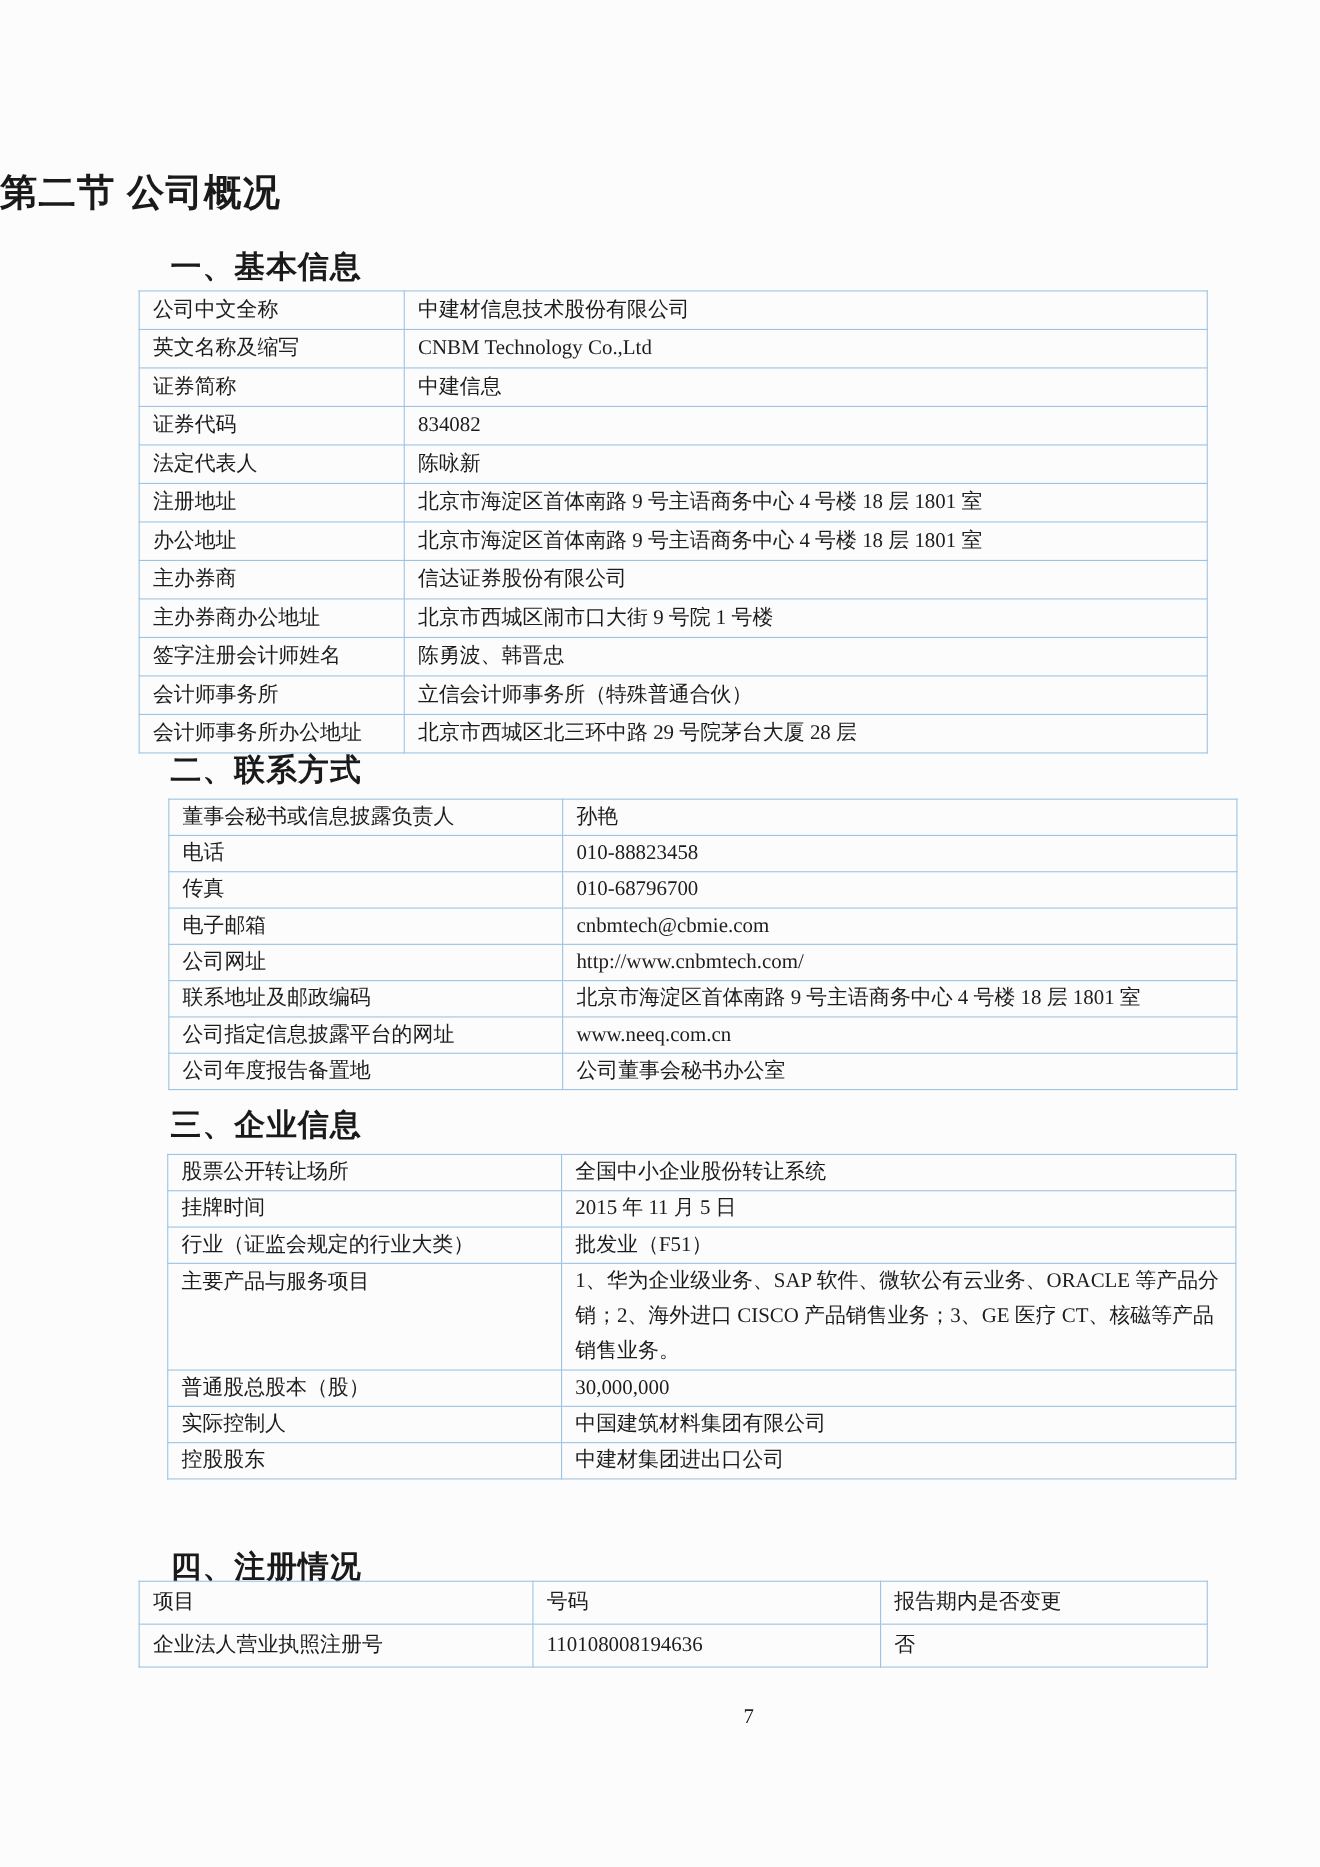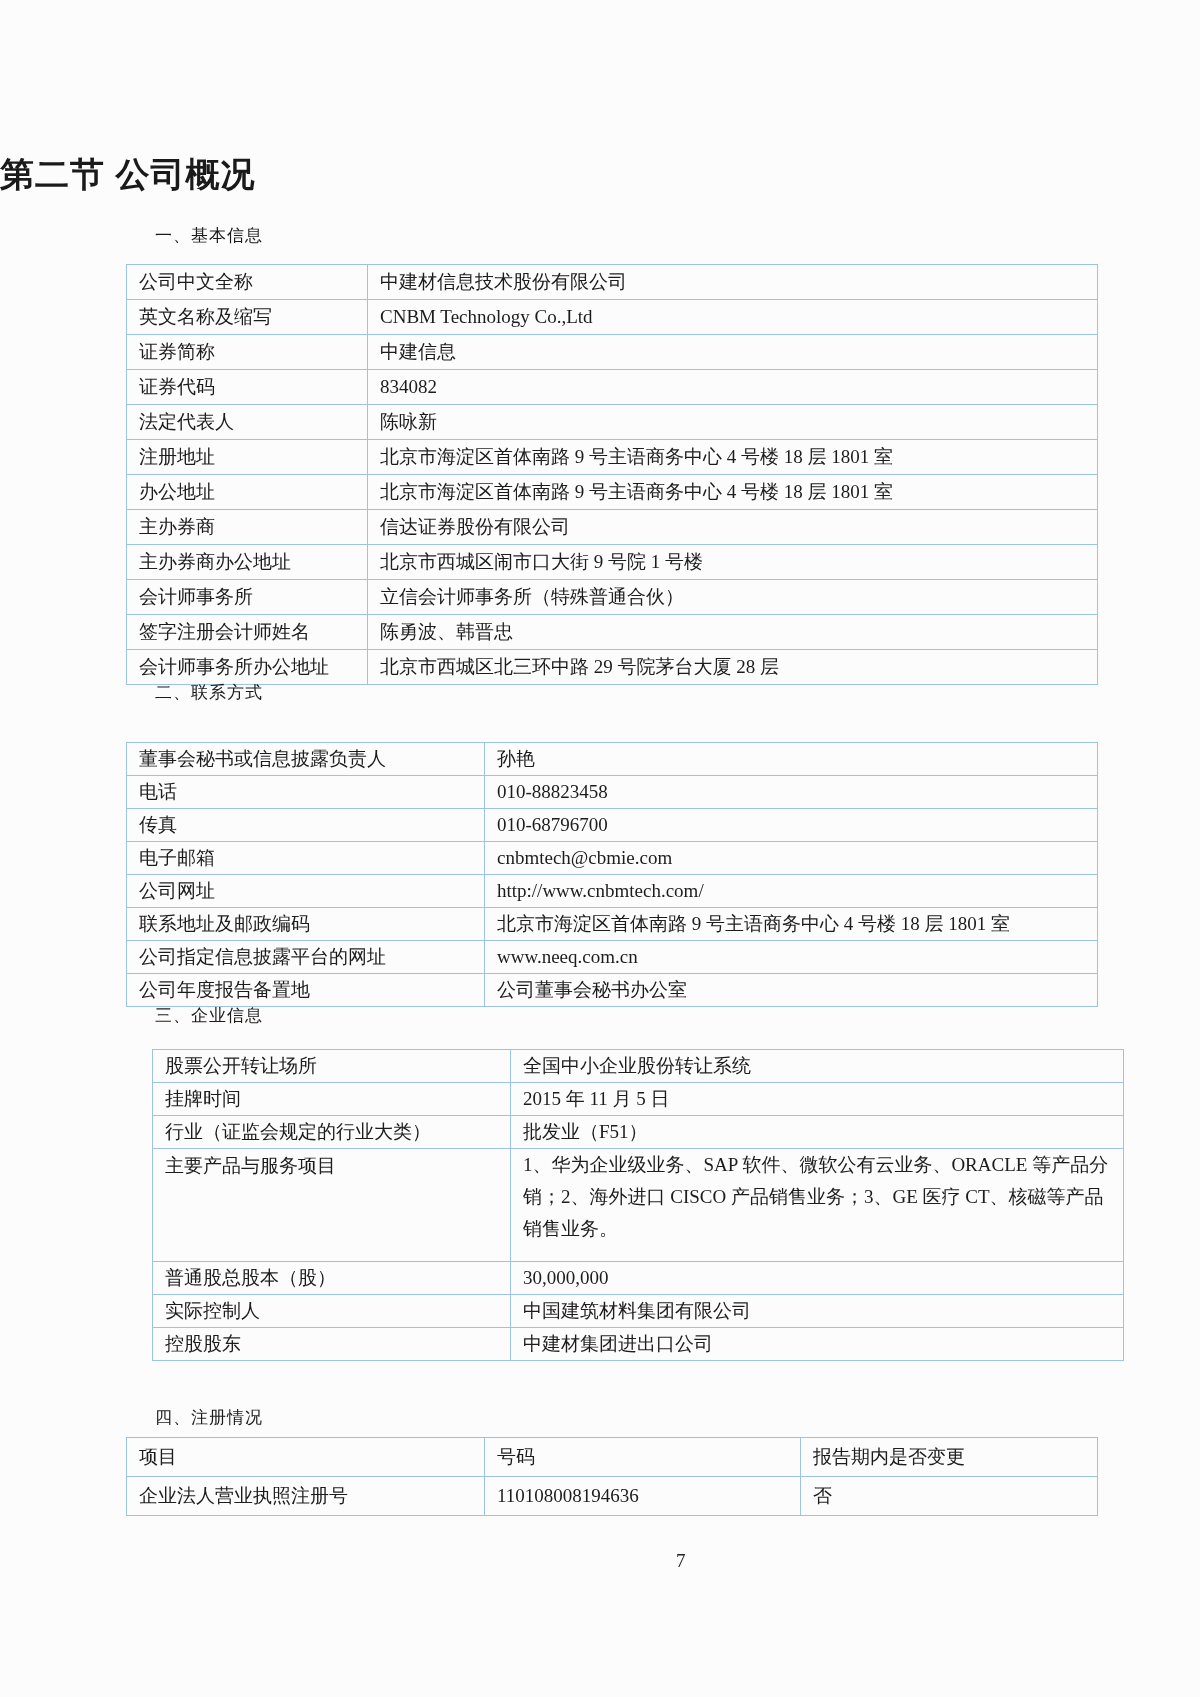--- a/index.html
+++ b/index.html
@@ -24,22 +24,22 @@
     font-family: "Liberation Sans", sans-serif;
     font-weight: bold;
     font-size: 34px;
     letter-spacing: 1px;
     color: #1a1a1a;
   }
   .section-heading {
     position: absolute;
     left: 155px;
     font-family: "Liberation Sans", sans-serif;
-    font-weight: normal;
-    font-size: 17px;
+    font-weight: bold;
+    font-size: 28px;
     color: #1a1a1a;
     letter-spacing: 1px;
   }
   .h1 { top: 224px; }
   .h2 { top: 681px; }
   .h3 { top: 1004px; }
   .h4 { top: 1406px; }
 
   table.info-table {
     position: absolute;
@@ -53,21 +53,21 @@
     border: 1.5px solid #9cc3e4;
     padding: 1px 12px;
     line-height: 30px;
     vertical-align: middle;
     font-weight: normal;
     text-align: left;
     overflow: hidden;
   }
   .t1 { top: 264px; }
   .t1 td { height: 32px; }
-  .t2 { top: 742px; }
+  .t2 { top: 726px; margin-left: 27px; }
   .t2 td { height: 30px; }
   .t3 { top: 1049px; margin-left: 26px; }
   .t3 td { height: 30px; }
   .t4 { top: 1437px; }
   .t4 td, .t4 th { height: 36px; }
   .t4 th { text-align: center; }
   .td-center { text-align: center; }
 
   .page-number {
     position: absolute;
@@ -120,28 +120,28 @@
     </tr>
     <tr>
       <td>主办券商</td>
       <td>信达证券股份有限公司</td>
     </tr>
     <tr>
       <td>主办券商办公地址</td>
       <td>北京市西城区闹市口大街 9 号院 1 号楼</td>
     </tr>
     <tr>
+      <td>签字注册会计师姓名</td>
+      <td>陈勇波、韩晋忠</td>
+    </tr>
+    <tr>
       <td>会计师事务所</td>
       <td>立信会计师事务所（特殊普通合伙）</td>
     </tr>
     <tr>
-      <td>签字注册会计师姓名</td>
-      <td>陈勇波、韩晋忠</td>
-    </tr>
-    <tr>
       <td>会计师事务所办公地址</td>
       <td>北京市西城区北三环中路 29 号院茅台大厦 28 层</td>
     </tr>
   </tbody>
 </table>
 
 <div class="section-heading h2">二、联系方式</div>
 
 <table class="info-table t2">
   <colgroup>
@@ -199,21 +199,21 @@
     <tr>
       <td>挂牌时间</td>
       <td>2015 年 11 月 5 日</td>
     </tr>
     <tr>
       <td>行业（证监会规定的行业大类）</td>
       <td>批发业（F51）</td>
     </tr>
     <tr>
       <td style="vertical-align:top; line-height:32px;">主要产品与服务项目</td>
-      <td style="line-height:32px; padding-top:0; padding-bottom:16px;">1、华为企业级业务、SAP 软件、微软公有云业务、ORACLE 等产品分销；2、海外进口 CISCO 产品销售业务；3、GE 医疗 CT、核磁等产品销售业务。</td>
+      <td style="line-height:32px; padding-top:0; padding-bottom:0;">1、华为企业级业务、SAP 软件、微软公有云业务、ORACLE 等产品分销；2、海外进口 CISCO 产品销售业务；3、GE 医疗 CT、核磁等产品销售业务。</td>
     </tr>
     <tr>
       <td>普通股总股本（股）</td>
       <td>30,000,000</td>
     </tr>
     <tr>
       <td>实际控制人</td>
       <td>中国建筑材料集团有限公司</td>
     </tr>
     <tr>

